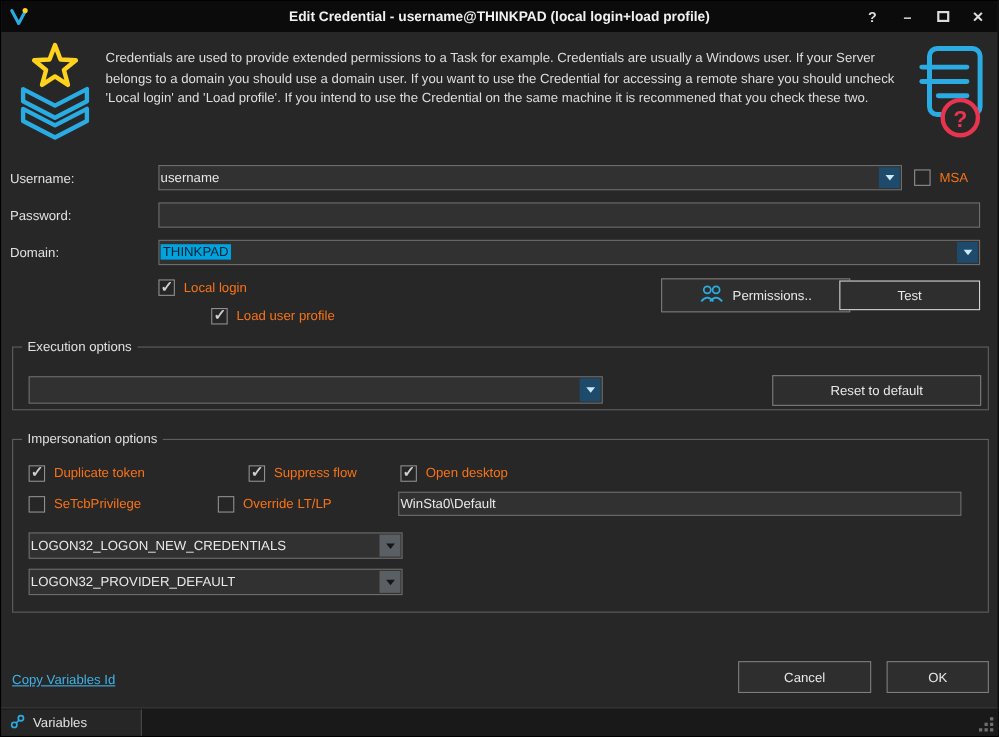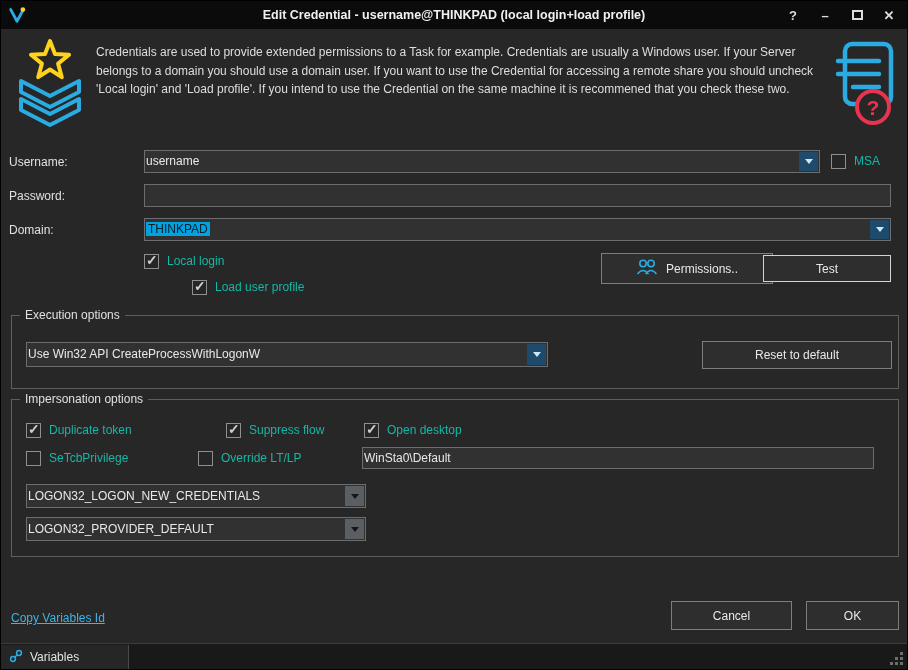--- a/index.html
+++ b/index.html
@@ -27,21 +27,21 @@
   .combo { padding-right: 22px; }
   .combo-arrow { position: absolute; right: 1px; top: 1px; bottom: 1px; width: 19px; background: #1e4a6b; display: flex; align-items: center; justify-content: center; }
   .combo-arrow::after { content: ""; border-left: 4px solid transparent; border-right: 4px solid transparent; border-top: 5px solid #cde9f8; }
   .dd-arrow { position: absolute; right: 1px; top: 1px; bottom: 1px; width: 19px; background: #5a5f64; display: flex; align-items: center; justify-content: center; }
   .dd-arrow::after { content: ""; border-left: 4px solid transparent; border-right: 4px solid transparent; border-top: 5px solid #16161a; }
   .selected-text { background: #00a3e0; color: #04222e; padding: 0 2px; }
 
   .checkbox-row { position: absolute; display: flex; align-items: center; gap: 8px; height: 16px; }
   .checkbox { width: 15px; height: 15px; background: #262626; border: 1px solid #8f8f8f; position: relative; flex: 0 0 15px; }
   .checkbox.checked::after { content: "✓"; position: absolute; left: 1px; top: -3px; font-size: 14px; font-weight: bold; color: #cfcfcf; }
-  .cb-label { color: #14b8a6; white-space: nowrap; }
+  .cb-label { color: #f97316; white-space: nowrap; }
 
   .btn { position: absolute; background: #2e2e2e; border: 1px solid #7d7d7d; color: #e8e8e8; display: flex; align-items: center; justify-content: center; gap: 8px; font-size: 12px; cursor: default; }
   .btn-test { border-color: #d4d4d4; }
 
   .group { position: absolute; left: 10px; width: 888px; border: 1px solid #5f5f5f; }
   .group-title { position: absolute; top: -8px; left: 8px; background: #272727; padding: 0 5px; color: #e0e0e0; }
   .group .field, .group .btn, .group .checkbox-row { position: absolute; }
 
   .link { position: absolute; left: 10px; top: 610px; color: #3fb3e6; text-decoration: underline; cursor: pointer; }
 
@@ -134,24 +134,23 @@
         <path d="M1.5 16 q5.5 -7 11 0" fill="none" stroke="#2aabe2" stroke-width="1.6"></path>
         <path d="M9.5 16 q5.5 -7 11 0" fill="none" stroke="#2aabe2" stroke-width="1.6"></path>
       </svg>
     </span>
     <span>Permissions..</span>
   </div>
   <div class="btn btn-test" style="left:762px; top:254px; width:128px; height:27px;">
     <span>Test</span>
   </div>
 
-  <div class="group" style="top:314px; height:74px;">
+  <div class="group" style="top:314px; height:58px;">
     <span class="group-title">Execution options</span>
     <div class="field combo" style="left:14px; top:26px; width:522px; height:25px; line-height:23px;">
-      <span>Use Win32 API CreateProcessWithLogonW</span>
       <span class="combo-arrow"></span>
     </div>
     <div class="btn" style="left:690px; top:25px; width:190px; height:28px;">
       <span>Reset to default</span>
     </div>
   </div>
 
   <div class="group" style="top:398px; height:158px;">
     <span class="group-title">Impersonation options</span>
 

